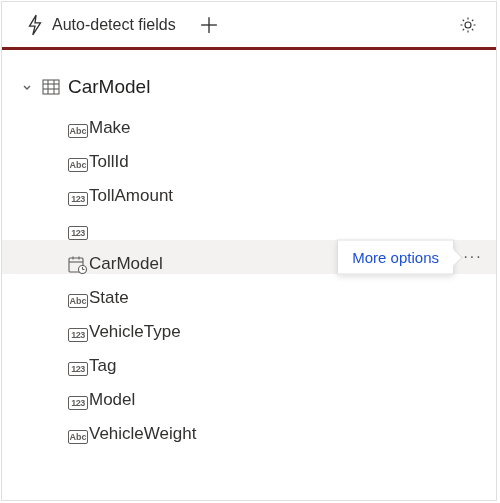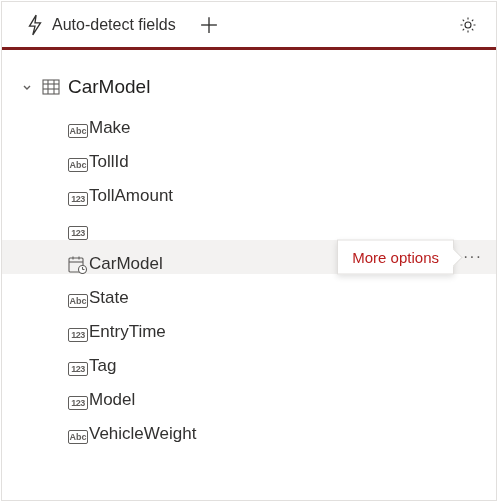--- a/index.html
+++ b/index.html
@@ -104,21 +104,21 @@
   .tooltip {
     position: absolute;
     right: 42px;
     top: 50%;
     transform: translateY(-50%);
     background: #fff;
     border: 1px solid #e1dfdd;
     box-shadow: 0 2px 6px rgba(0,0,0,0.12);
     padding: 8px 14px;
     font-size: 15px;
-    color: #b91c1c;
+    color: #1d4ed8;
     white-space: nowrap;
   }
   .tooltip::after {
     content: "";
     position: absolute;
     right: -7px;
     top: 50%;
     transform: translateY(-50%) rotate(45deg);
     width: 12px; height: 12px;
     background: #fff;
@@ -211,21 +211,21 @@
           <span class="field-label">CarModel</span>
           <div class="tooltip"><span>More options</span></div>
           <div class="more-dots">···</div>
         </div>
         <div class="field-row">
           <span class="type-badge">Abc</span>
           <span class="field-label">State</span>
         </div>
         <div class="field-row">
           <span class="type-badge num">123</span>
-          <span class="field-label">EntryTime</span>
+          <span class="field-label">VehicleType</span>
         </div>
         <div class="field-row">
           <span class="type-badge num">123</span>
           <span class="field-label">Tag</span>
         </div>
         <div class="field-row">
           <span class="type-badge num">123</span>
           <span class="field-label">Model</span>
         </div>
         <div class="field-row">

